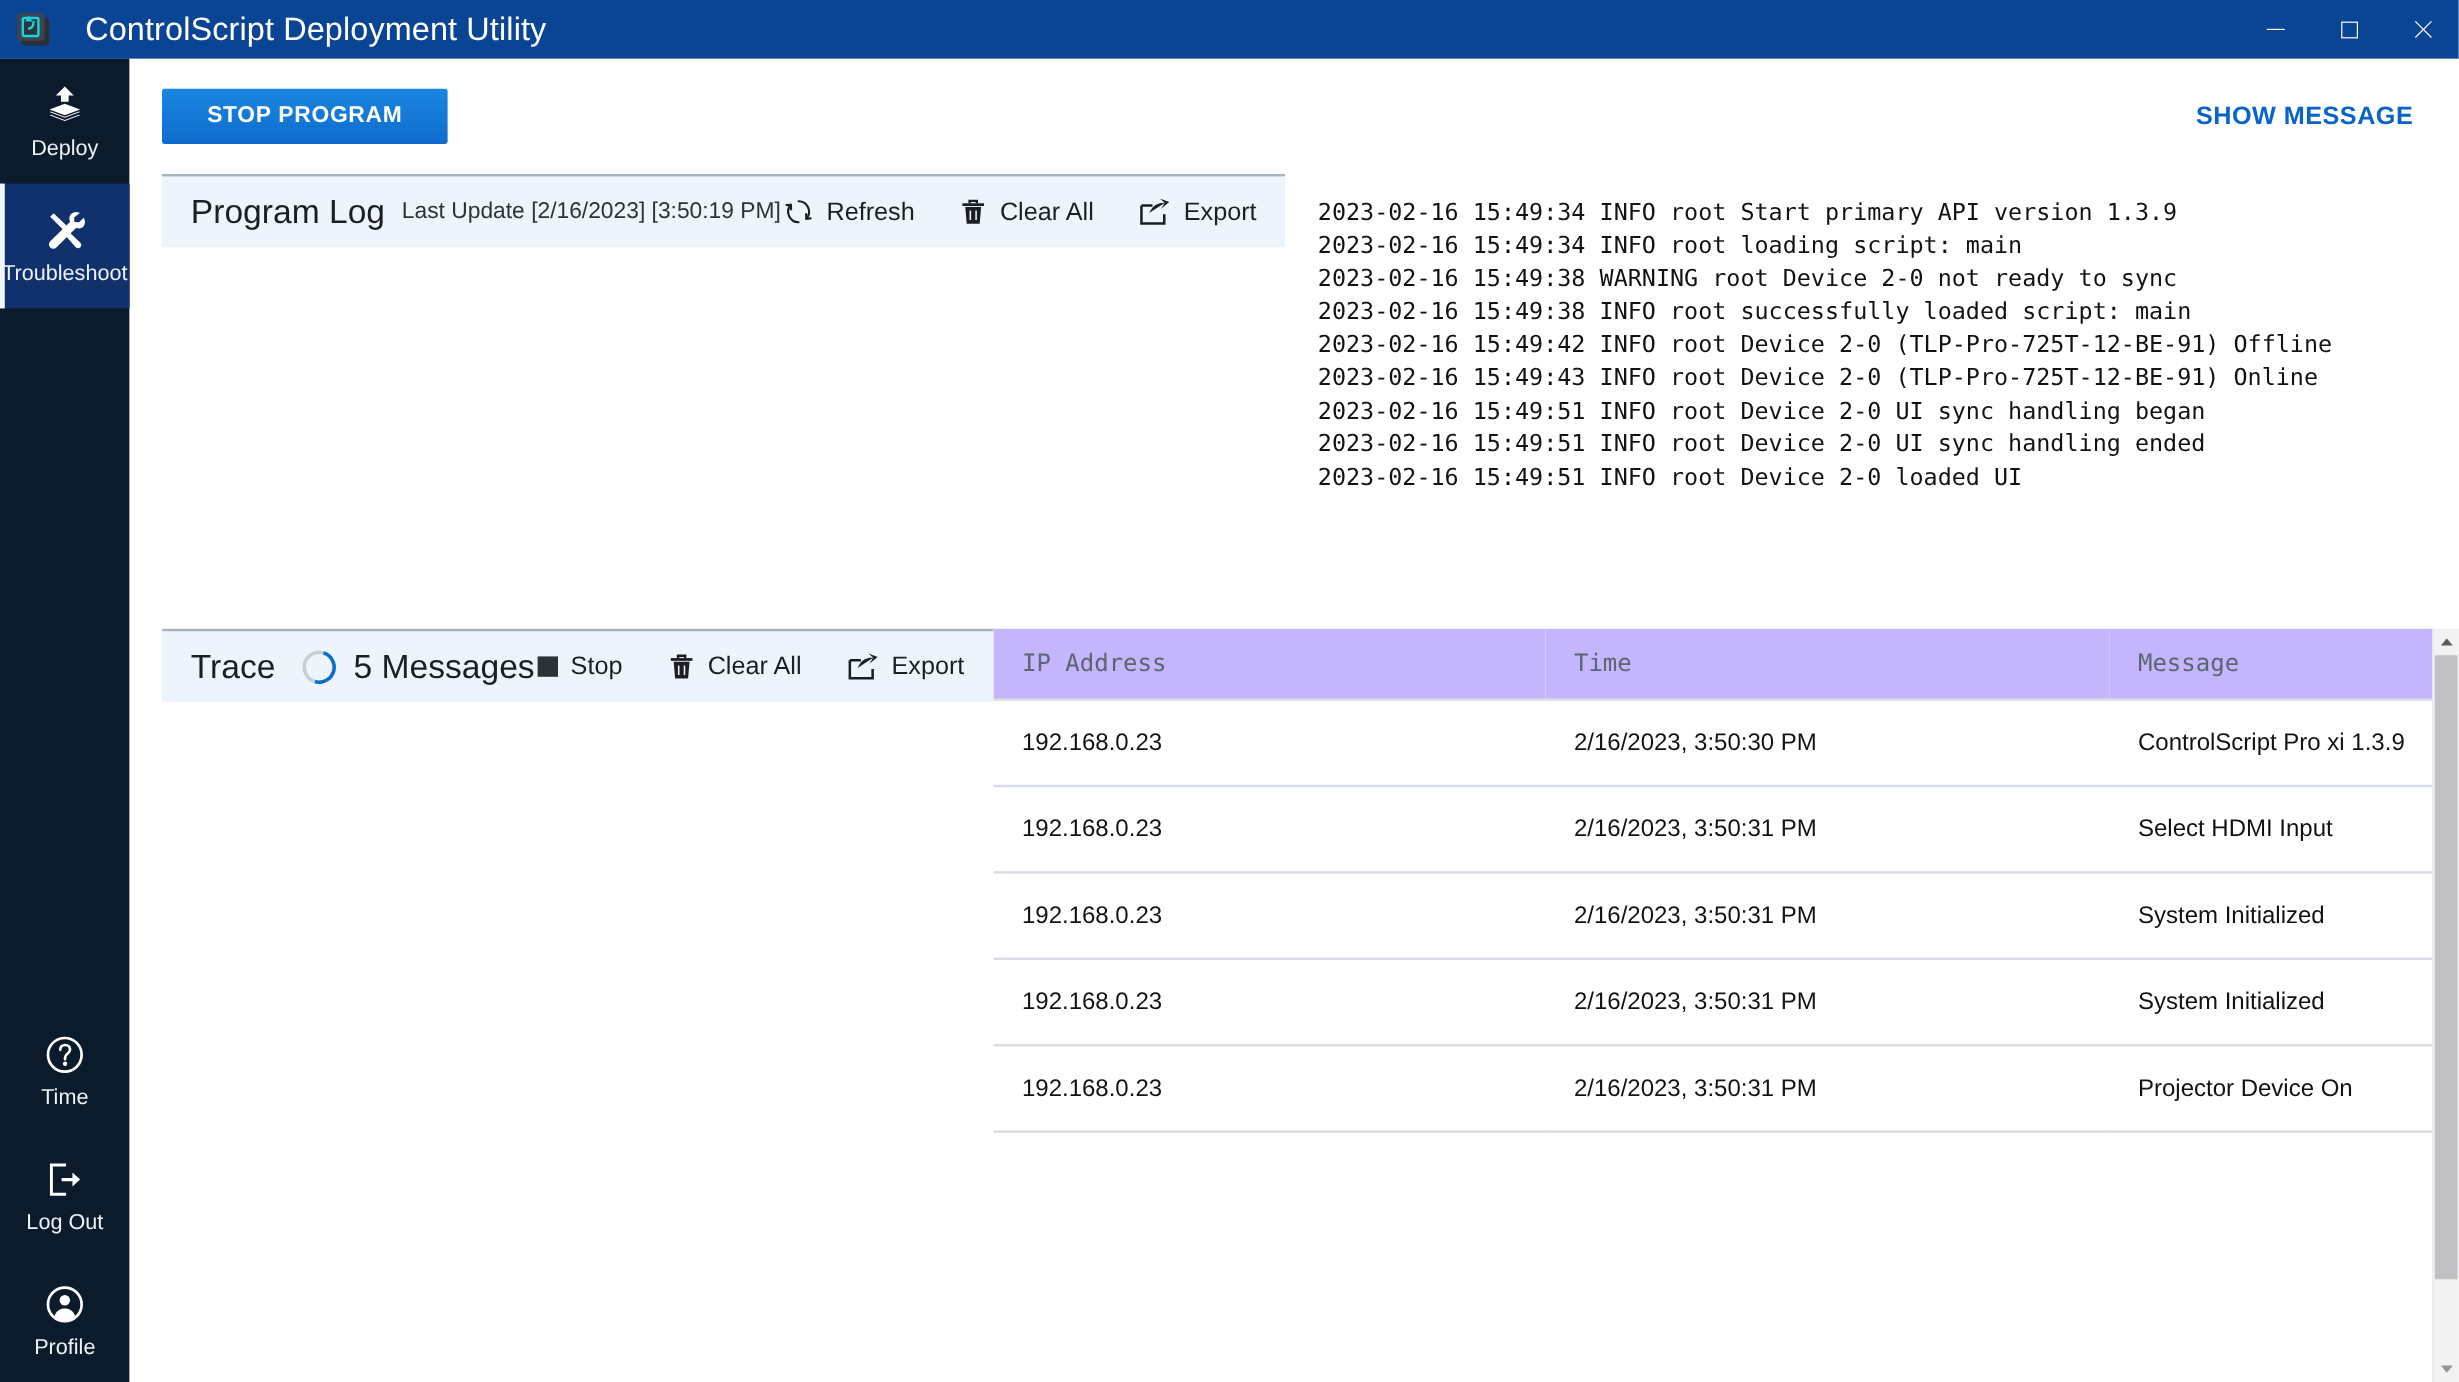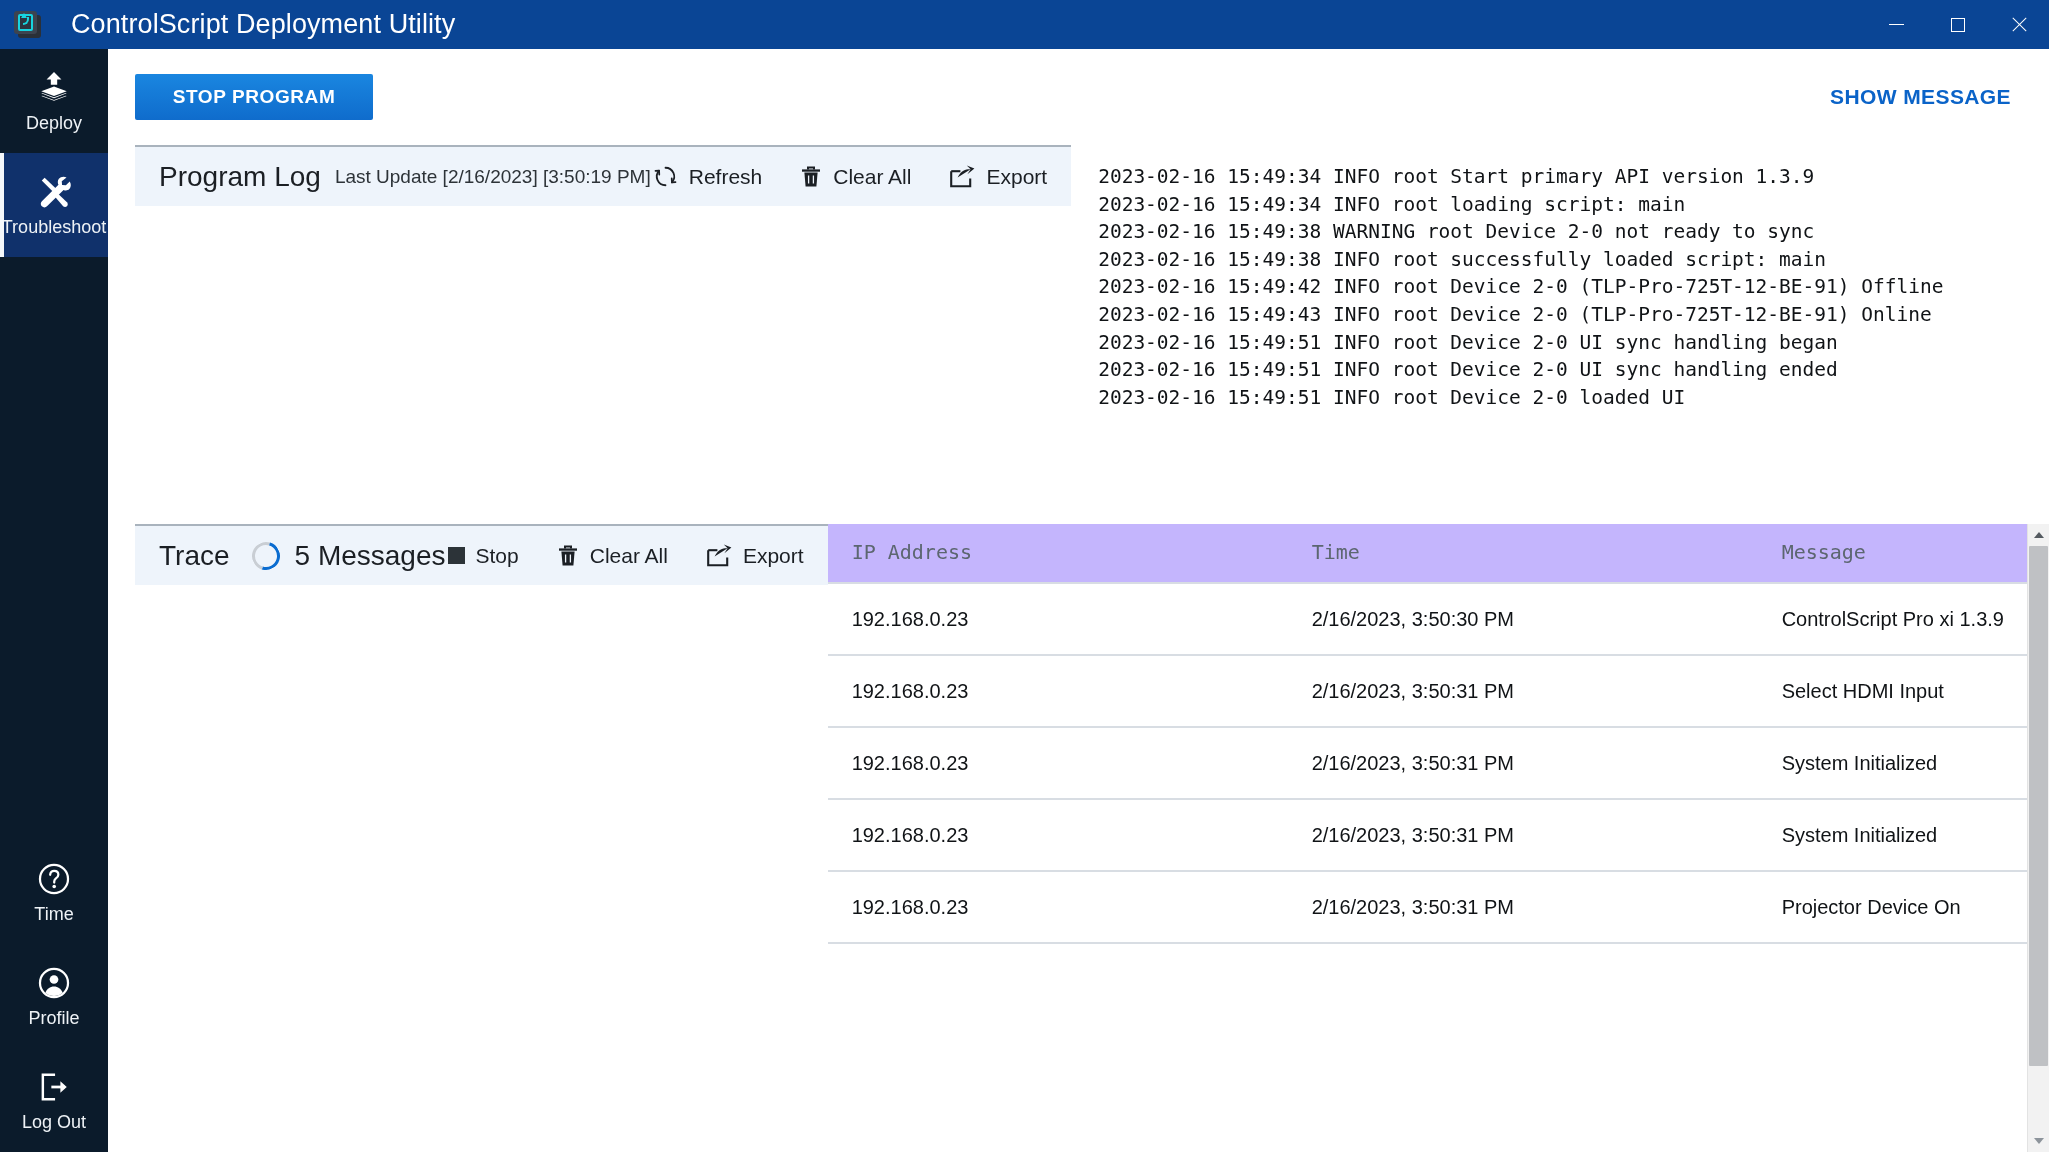--- a/index.html
+++ b/index.html
@@ -422,34 +422,34 @@
         <svg class="nav-icon" viewBox="0 0 32 32">
           <circle cx="16" cy="16" r="13.2" fill="none" stroke="#ffffff" stroke-width="2.1"></circle>
           <path d="M12.4 12.1 C12.4 9.8 14 8.3 16.2 8.3 C18.5 8.3 20.1 9.8 20.1 11.9 C20.1 13.8 18.9 14.6 17.6 15.6 C16.6 16.4 16.2 17.1 16.2 18.6 L16.2 19.4" fill="none" stroke="#ffffff" stroke-width="2.1" stroke-linecap="round"></path>
           <circle cx="16.2" cy="23" r="1.7" fill="#ffffff"></circle>
         </svg>
         <span class="nav-label">Time</span>
       </div>
 
       <div class="nav-item">
         <svg class="nav-icon" viewBox="0 0 32 32">
+          <path d="M17 4.5 L5.5 4.5 L5.5 27.5 L17 27.5" fill="none" stroke="#ffffff" stroke-width="2.3"></path>
+          <path d="M13.5 16 L26 16" stroke="#ffffff" stroke-width="2.6"></path>
+          <path d="M22 10.5 L28 16 L22 21.5 Z" fill="#ffffff"></path>
+        </svg>
+        <span class="nav-label">Log Out</span>
+      </div>
+
+      <div class="nav-item">
+        <svg class="nav-icon" viewBox="0 0 32 32">
           <circle cx="16" cy="16" r="13.2" fill="none" stroke="#ffffff" stroke-width="2.1"></circle>
           <circle cx="16" cy="12.7" r="4.1" fill="#ffffff"></circle>
           <path d="M7.8 25.2 C9.2 21.3 12.3 19.2 16 19.2 C19.7 19.2 22.8 21.3 24.2 25.2 C21.9 27.2 19.1 28.3 16 28.3 C12.9 28.3 10.1 27.2 7.8 25.2 Z" fill="#ffffff"></path>
         </svg>
         <span class="nav-label">Profile</span>
-      </div>
-
-      <div class="nav-item">
-        <svg class="nav-icon" viewBox="0 0 32 32">
-          <path d="M17 4.5 L5.5 4.5 L5.5 27.5 L17 27.5" fill="none" stroke="#ffffff" stroke-width="2.3"></path>
-          <path d="M13.5 16 L26 16" stroke="#ffffff" stroke-width="2.6"></path>
-          <path d="M22 10.5 L28 16 L22 21.5 Z" fill="#ffffff"></path>
-        </svg>
-        <span class="nav-label">Log Out</span>
       </div>
     </nav>
 
     <main class="main">
 
       <div class="toolbar">
         <button class="stop-program-btn">STOP PROGRAM</button>
         <button class="show-message-btn">SHOW MESSAGE</button>
       </div>
 

